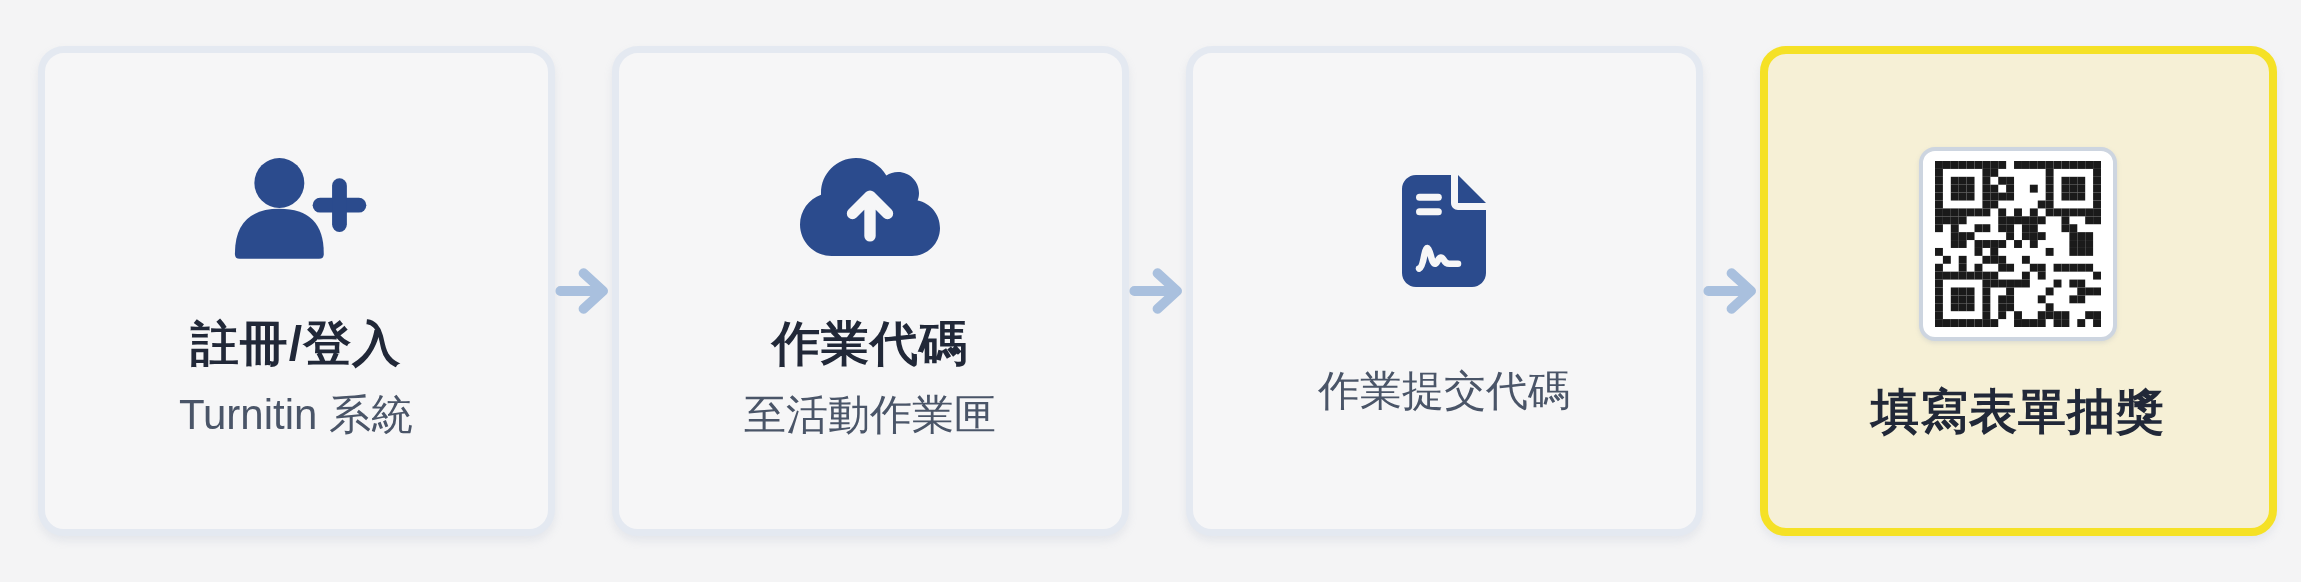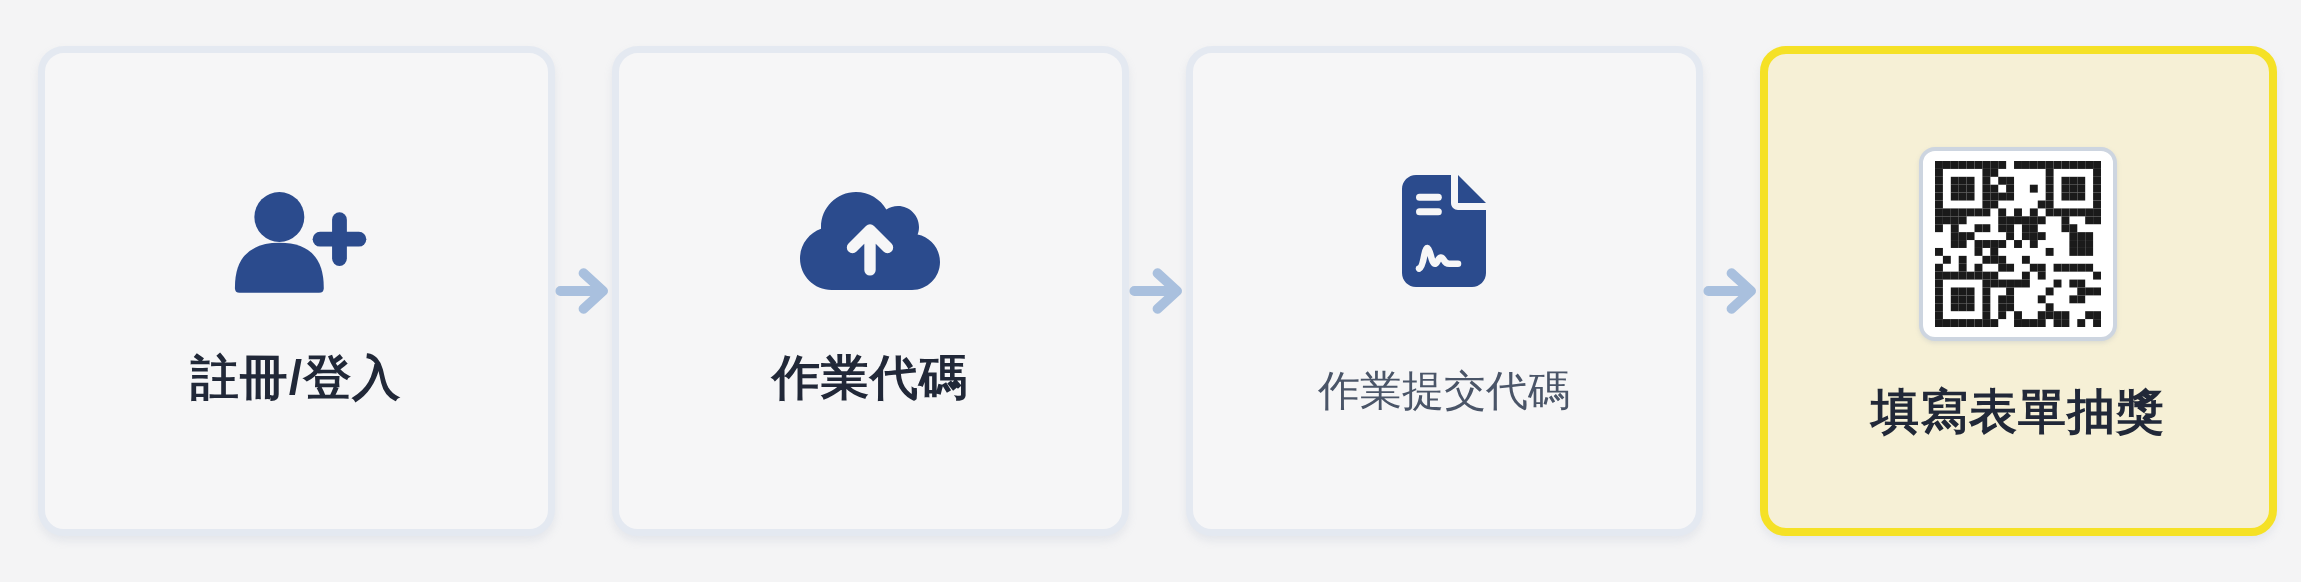--- a/index.html
+++ b/index.html
@@ -77,36 +77,38 @@
       <svg width="148" height="104" viewBox="0 0 160 112">
         <g fill="var(--accent-blue)">
           <circle cx="62" cy="30" r="27"></circle>
           <path d="M14 106 q0 -48 48 -48 q48 0 48 48 l0 1 q0 5 -5 5 l-86 0 q-5 0 -5 -5 z"></path>
           <rect x="98" y="46" width="58" height="16" rx="8"></rect>
           <rect x="119" y="25" width="16" height="58" rx="8"></rect>
         </g>
       </svg>
     </div>
     <div class="step-title">註冊/登入</div>
+    <div class="step-subtitle">Turnitin 系統</div>
   </div>
 
   <div class="arrow-wrap">
     <svg width="60" height="56" viewBox="0 0 64 58">
       <path d="M6 29 H50 M32 9 L54 29 L32 49" fill="none" stroke="var(--arrow-color)" stroke-width="11" stroke-linecap="round" stroke-linejoin="round"></path>
     </svg>
   </div>
 
   <div class="step-card">
     <div class="icon-area">
       <svg width="140" height="112" viewBox="0 0 640 512">
         <path fill="var(--accent-blue)" d="M144 480C64.5 480 0 415.5 0 336c0-62.8 40.2-116.2 96.2-135.9c-.1-2.7-.2-5.4-.2-8.1c0-88.4 71.6-160 160-160c59.3 0 111 32.2 138.7 80.2C410 102 428.3 96 448 96c53 0 96 43 96 96c0 12.2-2.3 23.9-6.4 34.6C596 238.4 640 290.1 640 352c0 70.7-57.3 128-128 128H144z"></path>
         <path d="M320 388 V218 M240 286 L320 206 L400 286" fill="none" stroke="#f6f6f7" stroke-width="52" stroke-linecap="round" stroke-linejoin="round"></path>
       </svg>
     </div>
     <div class="step-title">作業代碼</div>
+    <div class="step-subtitle">至活動作業匣</div>
   </div>
 
   <div class="arrow-wrap">
     <svg width="60" height="56" viewBox="0 0 64 58">
       <path d="M6 29 H50 M32 9 L54 29 L32 49" fill="none" stroke="var(--arrow-color)" stroke-width="11" stroke-linecap="round" stroke-linejoin="round"></path>
     </svg>
   </div>
 
   <div class="step-card">
     <div class="icon-area">

